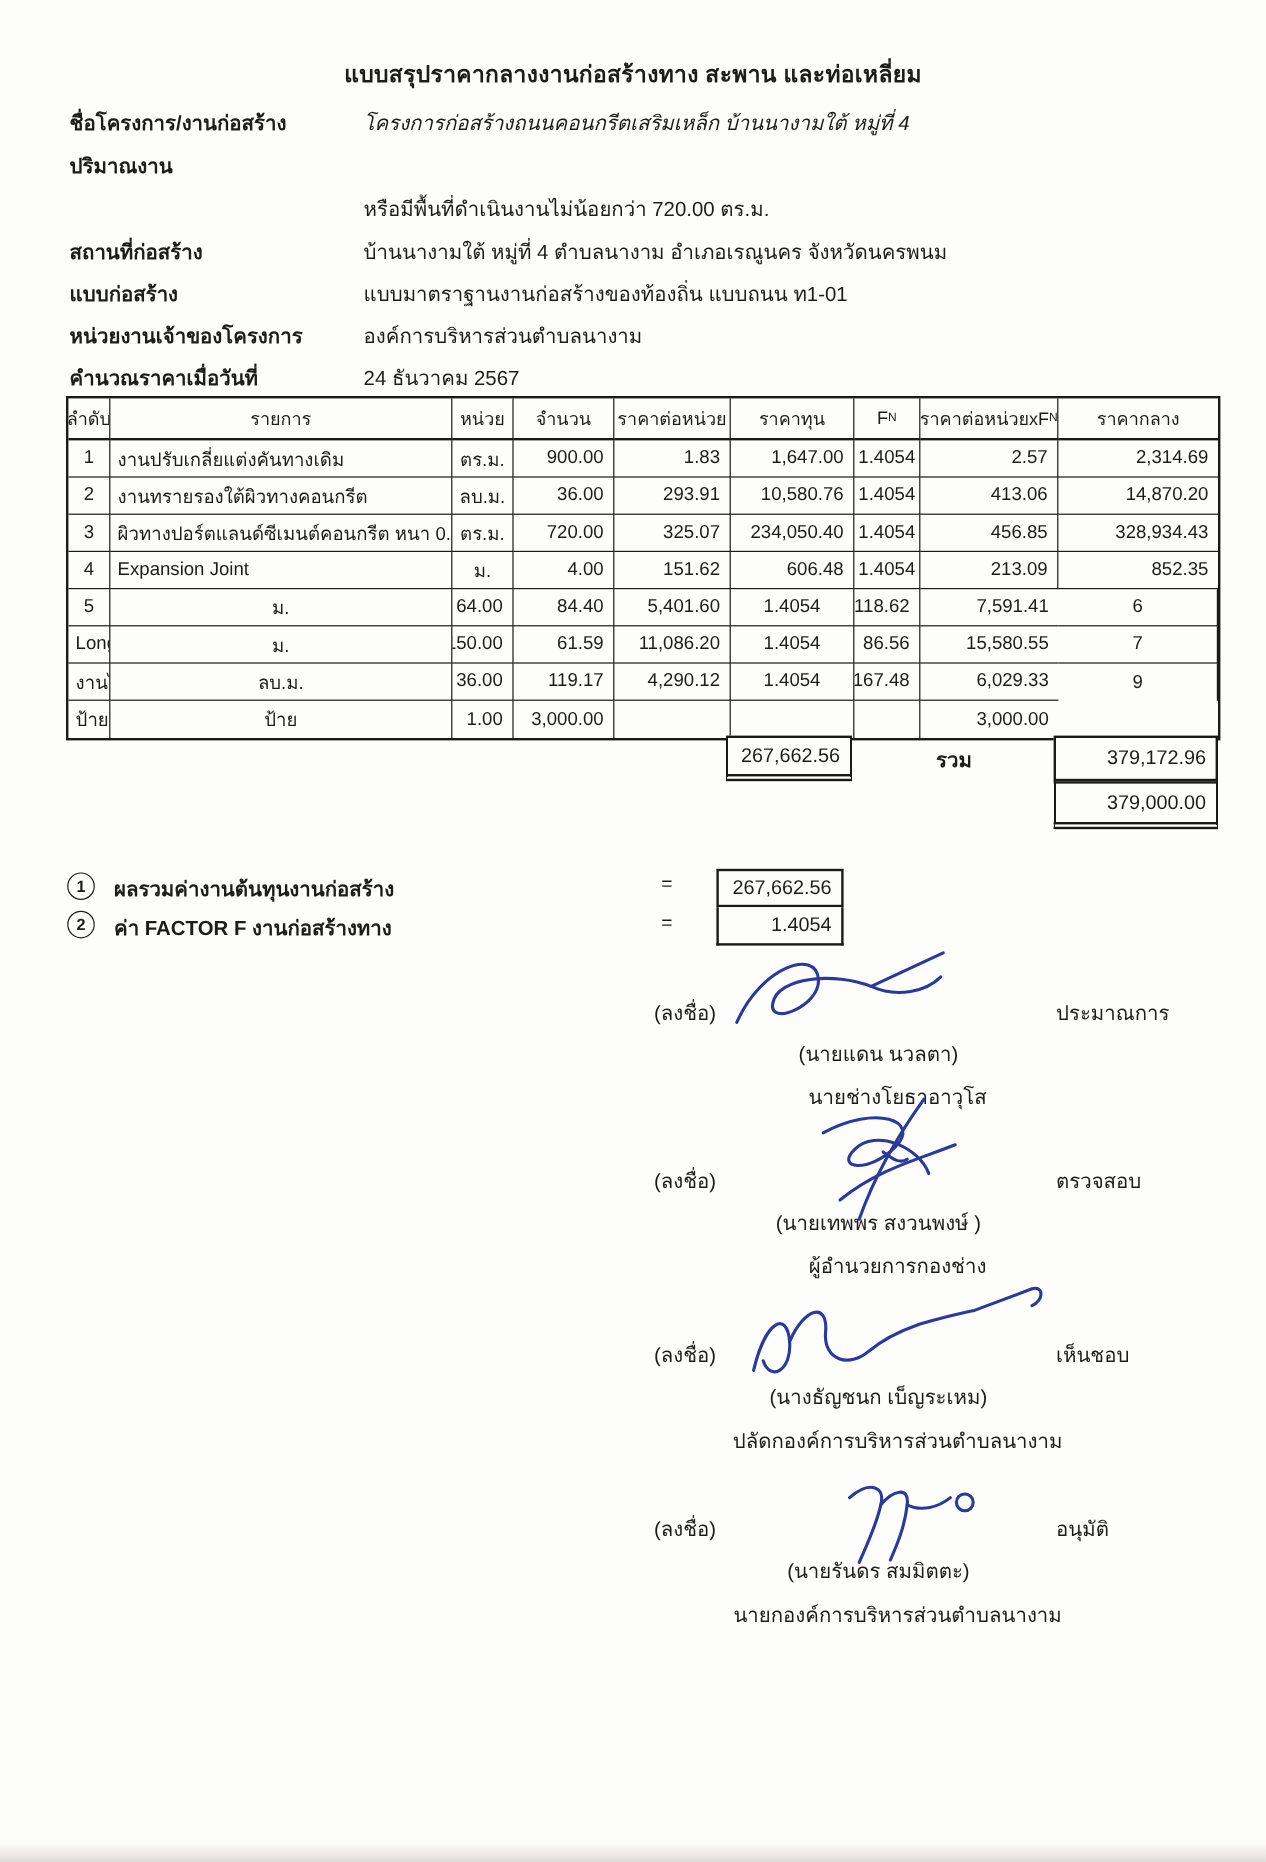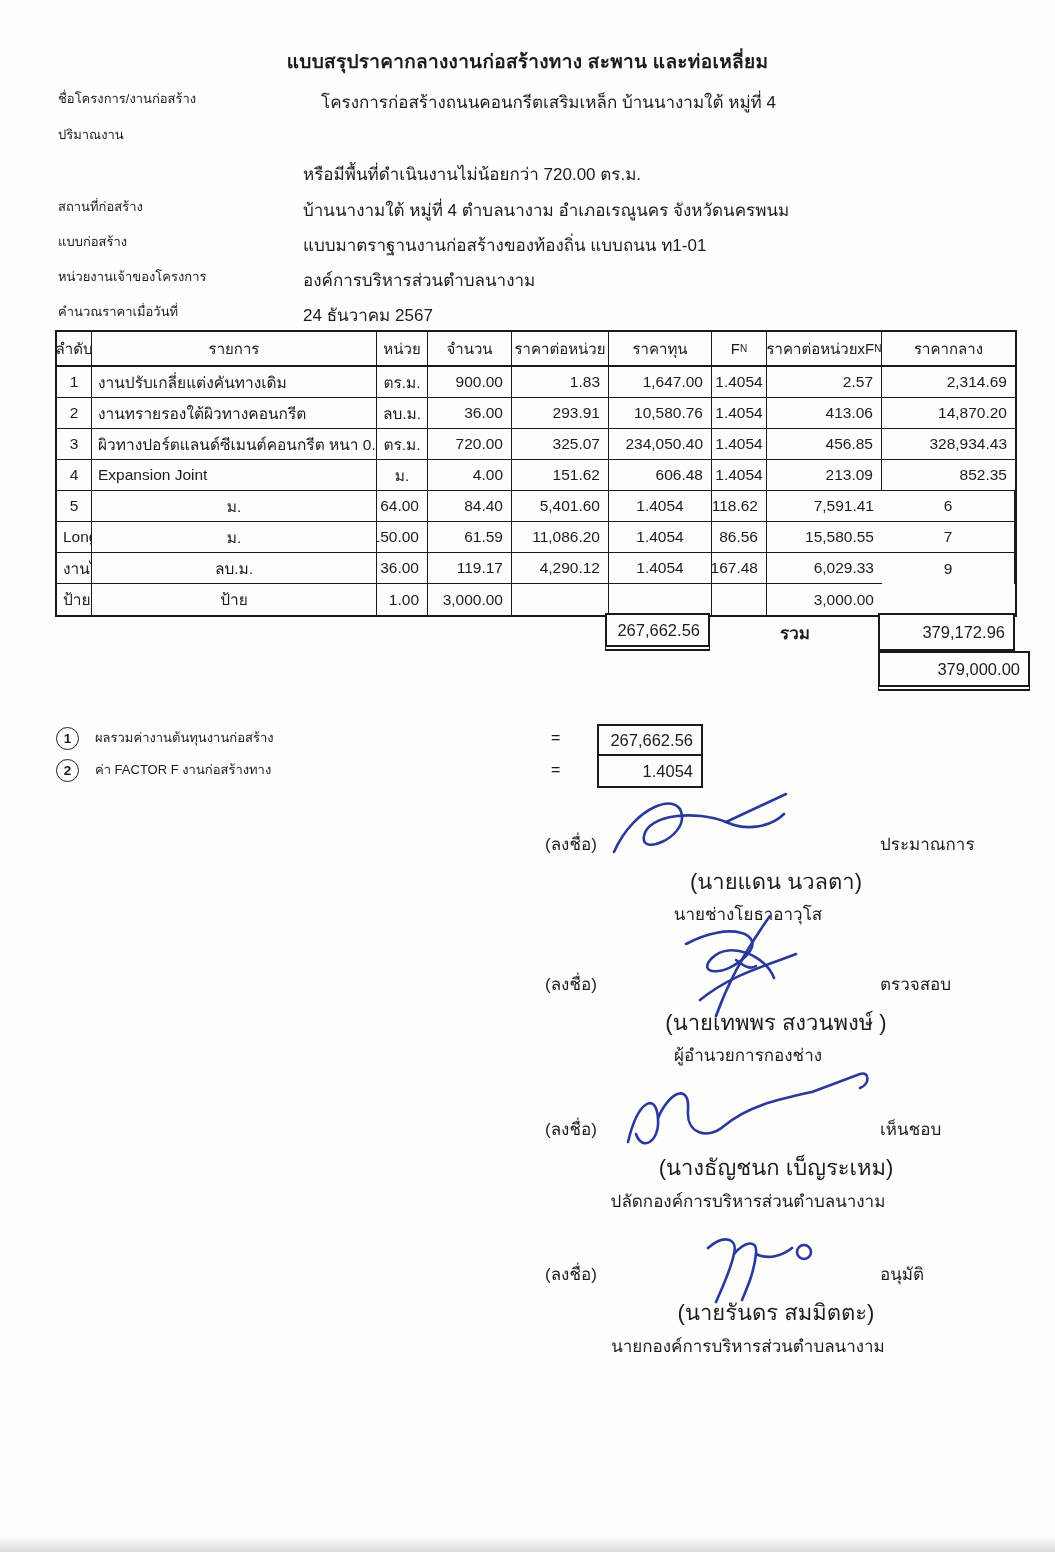--- a/index.html
+++ b/index.html
@@ -5,21 +5,21 @@
   * { margin:0; padding:0; box-sizing:border-box; }
   html,body { background:#e9e7e4; }
   .page {
     position:relative; width:1055px; height:1552px;
     background:#fdfdfc; color:#1c1c1c; overflow:hidden;
     font-family:"Liberation Sans","DejaVu Sans",sans-serif;
     margin:0 auto;
   }
   .abs { position:absolute; }
   .title { font-weight:bold; font-size:19px; letter-spacing:.3px; }
-  .lbl { font-weight:normal; font-size:13px; white-space:nowrap; }
+  .lbl { font-weight:bold; font-size:17px; white-space:nowrap; }
   .val { font-size:17px; white-space:nowrap; }
   
   .tbl {
     position:absolute; left:55px; top:330px;
     display:grid;
     grid-template-columns:35px 285px 51px 84px 97px 103px 55px 115px 133px;
     grid-template-rows:35px repeat(8,31px);
     border:2px solid #1a1a1a;
     background:#fdfdfc;
   }
@@ -45,38 +45,38 @@
   .words { position:absolute; font-weight:bold; font-size:17.5px; white-space:nowrap; text-align:right; }
   
   .circ {
     position:absolute; width:23px; height:23px; border:1.7px solid #1c1c1c; border-radius:50%;
     display:flex; align-items:center; justify-content:center; font-size:13.5px; font-weight:bold;
   }
   .eq { position:absolute; font-size:16px; }
   
   .sig-label { position:absolute; font-size:17px; white-space:nowrap; }
   .sig-role { position:absolute; font-size:17px; white-space:nowrap; }
-  .sig-name { position:absolute; left:576px; width:400px; text-align:center; font-size:22px; white-space:nowrap; }
+  .sig-name { position:absolute; left:532px; width:400px; text-align:center; font-size:17px; white-space:nowrap; }
   .sig-title { position:absolute; left:548px; width:400px; text-align:center; font-size:17px; white-space:nowrap; }
   .sig-svg { position:absolute; }
   .sig-svg path, .sig-svg circle { fill:none; stroke:#2a3a9c; stroke-width:2.6; stroke-linecap:round; stroke-linejoin:round; }
   .scan-bottom {
     position:absolute; left:0; right:0; bottom:0; height:16px;
     background:linear-gradient(to bottom, rgba(253,253,252,0), rgba(196,192,186,0.55));
   }
 </style>
 </head>
 <body>
 
 <div class="page">
 
   <div class="abs title" style="left:0;top:46px;width:1055px;text-align:center;">แบบสรุปราคากลางงานก่อสร้างทาง  สะพาน  และท่อเหลี่ยม</div>
 
   <div class="abs lbl" style="left:58px;top:88px;">ชื่อโครงการ/งานก่อสร้าง</div>
-  <div class="abs val" style="left:321px;top:88px;">โครงการก่อสร้างถนนคอนกรีตเสริมเหล็ก บ้านนางามใต้  หมู่ที่ 4</div>
+  <div class="abs val" style="left:303px;top:88px;font-style:italic;">โครงการก่อสร้างถนนคอนกรีตเสริมเหล็ก บ้านนางามใต้  หมู่ที่ 4</div>
 
   <div class="abs lbl" style="left:58px;top:124px;">ปริมาณงาน</div>
   <div class="abs val" style="left:303px;top:160px;">หรือมีพื้นที่ดำเนินงานไม่น้อยกว่า  720.00  ตร.ม.</div>
 
   <div class="abs lbl" style="left:58px;top:196px;">สถานที่ก่อสร้าง</div>
   <div class="abs val" style="left:303px;top:196px;">บ้านนางามใต้  หมู่ที่ 4  ตำบลนางาม  อำเภอเรณูนคร  จังหวัดนครพนม</div>
 
   <div class="abs lbl" style="left:58px;top:231px;">แบบก่อสร้าง</div>
   <div class="abs val" style="left:303px;top:231px;">แบบมาตราฐานงานก่อสร้างของท้องถิ่น แบบถนน ท1-01</div>
 
@@ -181,21 +181,21 @@
     <div class="c r lr"></div>
     <div class="c fn lr"></div>
     <div class="c r lr"></div>
     <div class="c r lc lr">3,000.00</div>
   </div>
 
   <div class="box r2 dbl" style="left:605px;top:613px;width:105px;height:38px;">267,662.56</div>
   <div class="sumlbl" style="left:710px;top:613px;width:170px;height:38px;">รวม</div>
   <div class="box r2" style="left:878px;top:613px;width:137px;height:38px;">379,172.96</div>
 
-  <div class="box r2 dbl" style="left:878px;top:651px;width:152px;height:40px;padding-left:14px;">379,000.00</div>
+  <div class="box r2 dbl" style="left:878px;top:651px;width:137px;height:40px;padding-left:14px;">379,000.00</div>
 
 
   <div class="circ" style="left:56px;top:727px;">1</div>
   <div class="abs lbl" style="left:95px;top:727px;">ผลรวมค่างานต้นทุนงานก่อสร้าง</div>
   <div class="eq" style="left:551px;top:729px;">=</div>
   <div class="box r2" style="left:597px;top:724px;width:106px;height:32px;">267,662.56</div>
 
   <div class="circ" style="left:56px;top:759px;">2</div>
   <div class="abs lbl" style="left:95px;top:759px;">ค่า FACTOR    F งานก่อสร้างทาง</div>
   <div class="eq" style="left:551px;top:761px;">=</div>

